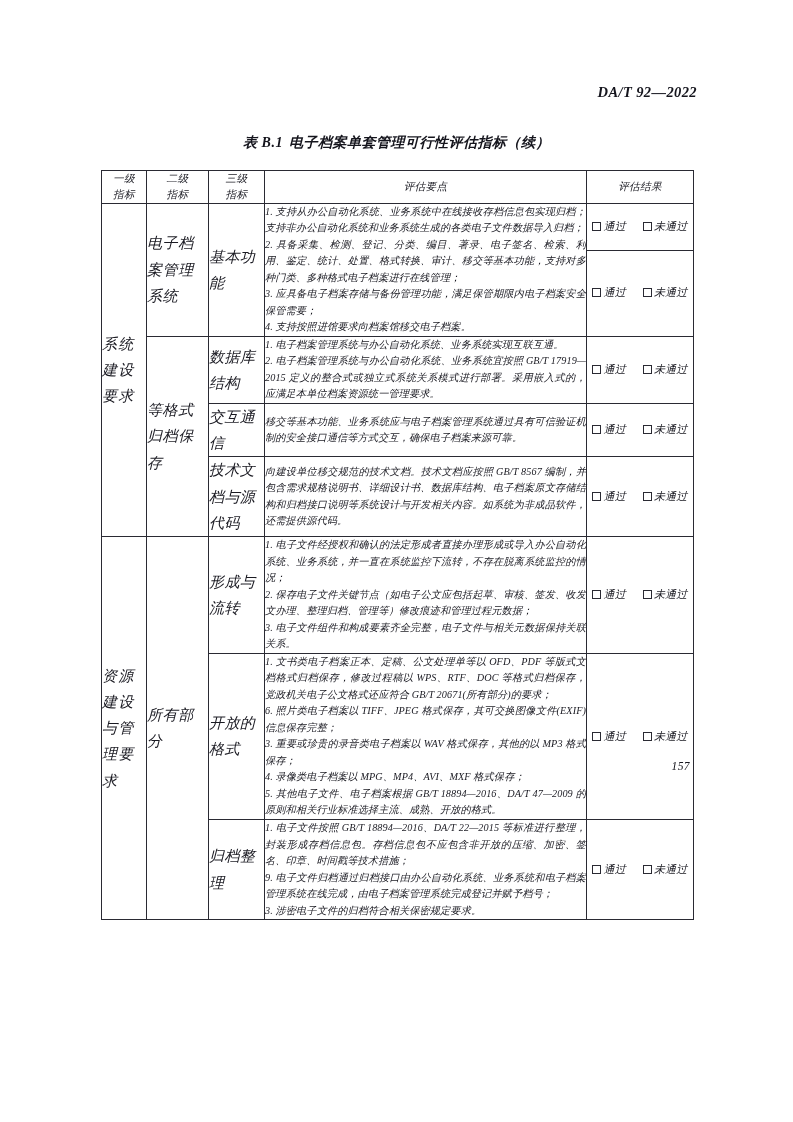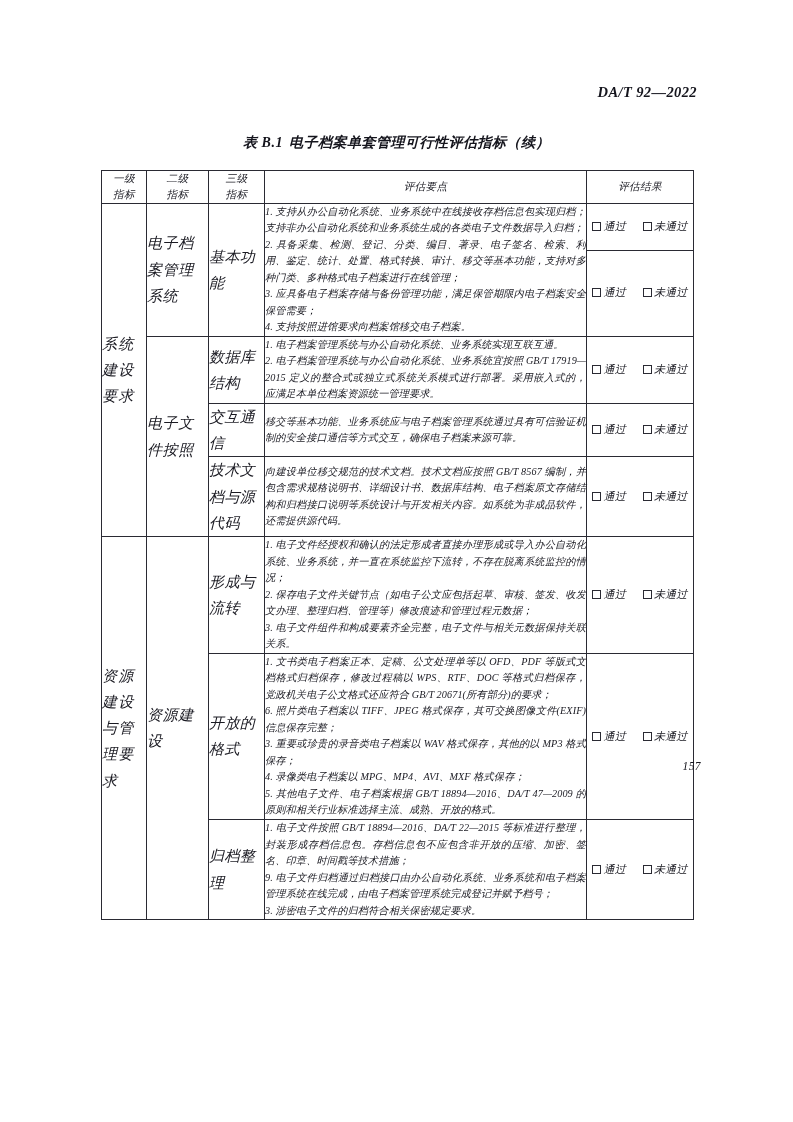--- a/index.html
+++ b/index.html
@@ -122,21 +122,21 @@
     border: 1px solid #2a2a33;
     margin-right: 2px;
     vertical-align: -1px;
   }
   .ck + .ck {
     margin-left: 14px;
   }
   .page-number {
     position: absolute;
     bottom: 56px;
-    right: 92px;
+    right: 103px;
     font-size: 11.5px;
     color: #15151d;
     letter-spacing: 0.4px;
   }
 </style>
 </head>
 <body>
 
 <div class="page">
 
@@ -192,21 +192,21 @@
           <span class="ck"><span class="box"></span><span>通过</span></span><span class="ck"><span class="box"></span><span>未通过</span></span>
         </td>
       </tr>
       <tr>
         <td class="result">
           <span class="ck"><span class="box"></span><span>通过</span></span><span class="ck"><span class="box"></span><span>未通过</span></span>
         </td>
       </tr>
 
       <tr>
-        <td class="lvl lvl2" rowspan="3">电子文件按照</td>
+        <td class="lvl lvl2" rowspan="3">等格式归档保存</td>
         <td class="lvl lvl3">数据库结构</td>
         <td class="points">
           <p>1. 电子档案管理系统与办公自动化系统、业务系统实现互联互通。</p>
           <p>2. 电子档案管理系统与办公自动化系统、业务系统宜按照 GB/T 17919—2015 定义的整合式或独立式系统关系模式进行部署。采用嵌入式的，应满足本单位档案资源统一管理要求。</p>
         </td>
         <td class="result">
           <span class="ck"><span class="box"></span><span>通过</span></span><span class="ck"><span class="box"></span><span>未通过</span></span>
         </td>
       </tr>
 
@@ -225,21 +225,21 @@
         <td class="points">
           <p>向建设单位移交规范的技术文档。技术文档应按照 GB/T 8567 编制，并包含需求规格说明书、详细设计书、数据库结构、电子档案原文存储结构和归档接口说明等系统设计与开发相关内容。如系统为非成品软件，还需提供源代码。</p>
         </td>
         <td class="result">
           <span class="ck"><span class="box"></span><span>通过</span></span><span class="ck"><span class="box"></span><span>未通过</span></span>
         </td>
       </tr>
 
       <tr>
         <td class="lvl lvl1" rowspan="3">资源建设与管理要求</td>
-        <td class="lvl lvl2" rowspan="3">资源建设</td>
+        <td class="lvl lvl2" rowspan="3">所有部分</td>
         <td class="lvl lvl3">形成与<br>流转</td>
         <td class="points">
           <p>1. 电子文件经授权和确认的法定形成者直接办理形成或导入办公自动化系统、业务系统，并一直在系统监控下流转，不存在脱离系统监控的情况；</p>
           <p>2. 保存电子文件关键节点（如电子公文应包括起草、审核、签发、收发文办理、整理归档、管理等）修改痕迹和管理过程元数据；</p>
           <p>3. 电子文件组件和构成要素齐全完整，电子文件与相关元数据保持关联关系。</p>
         </td>
         <td class="result">
           <span class="ck"><span class="box"></span><span>通过</span></span><span class="ck"><span class="box"></span><span>未通过</span></span>
         </td>
       </tr>

